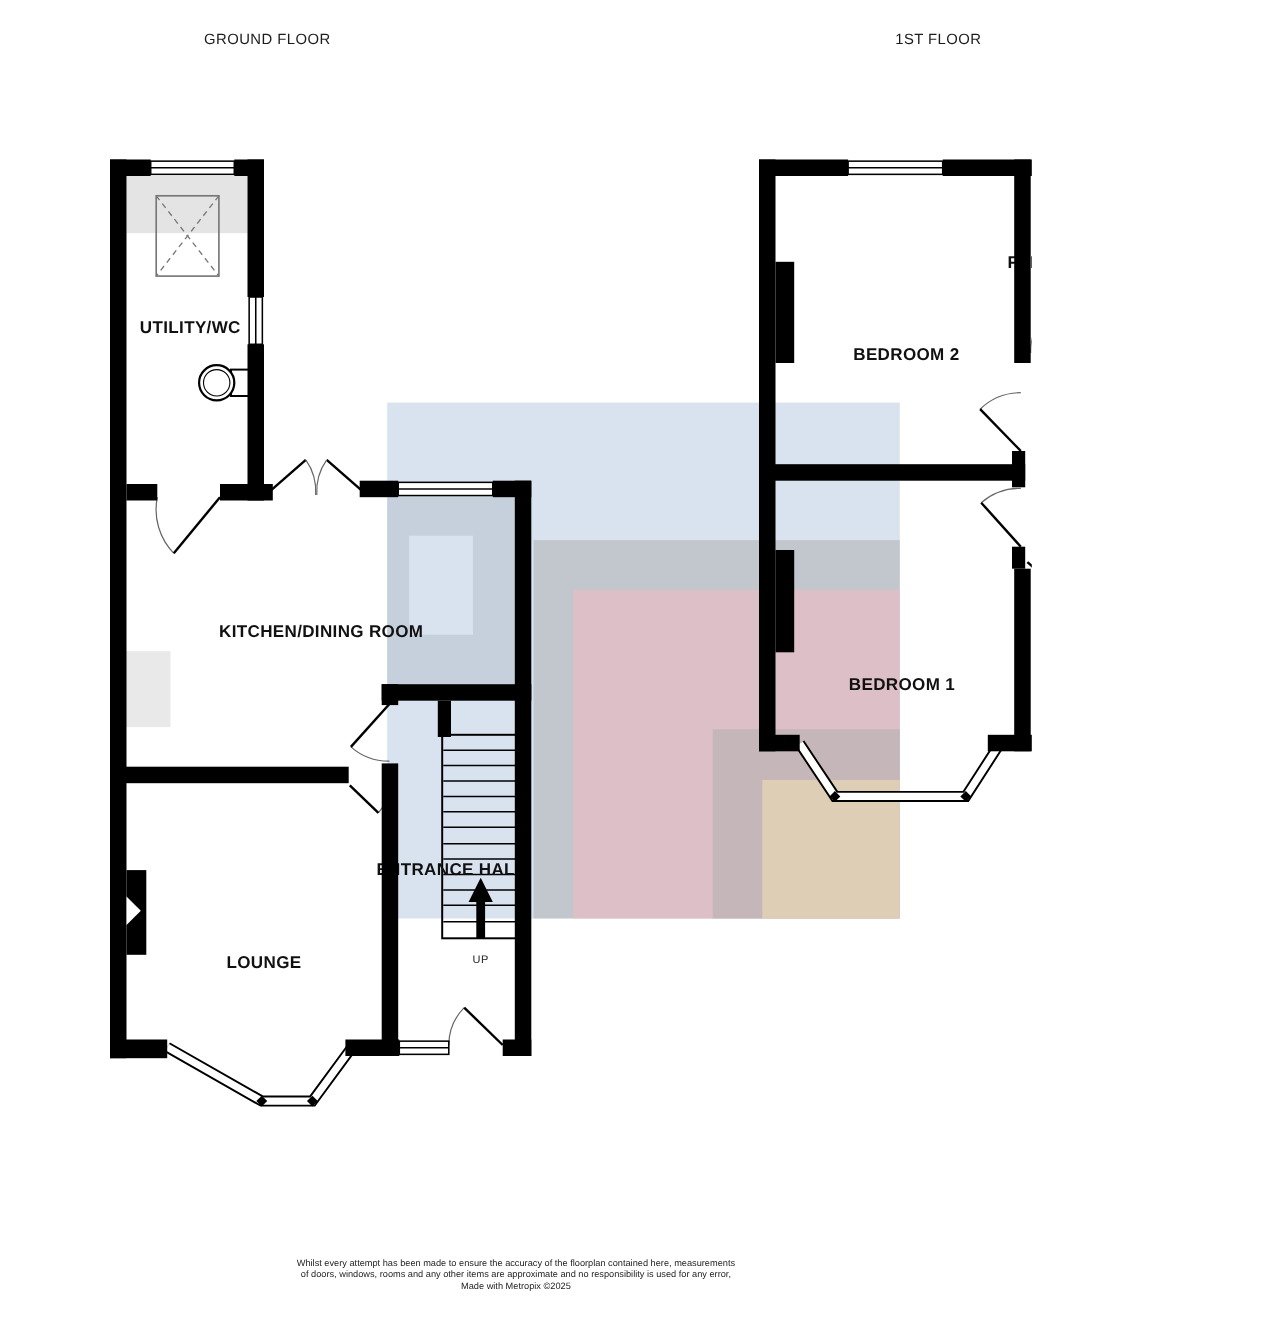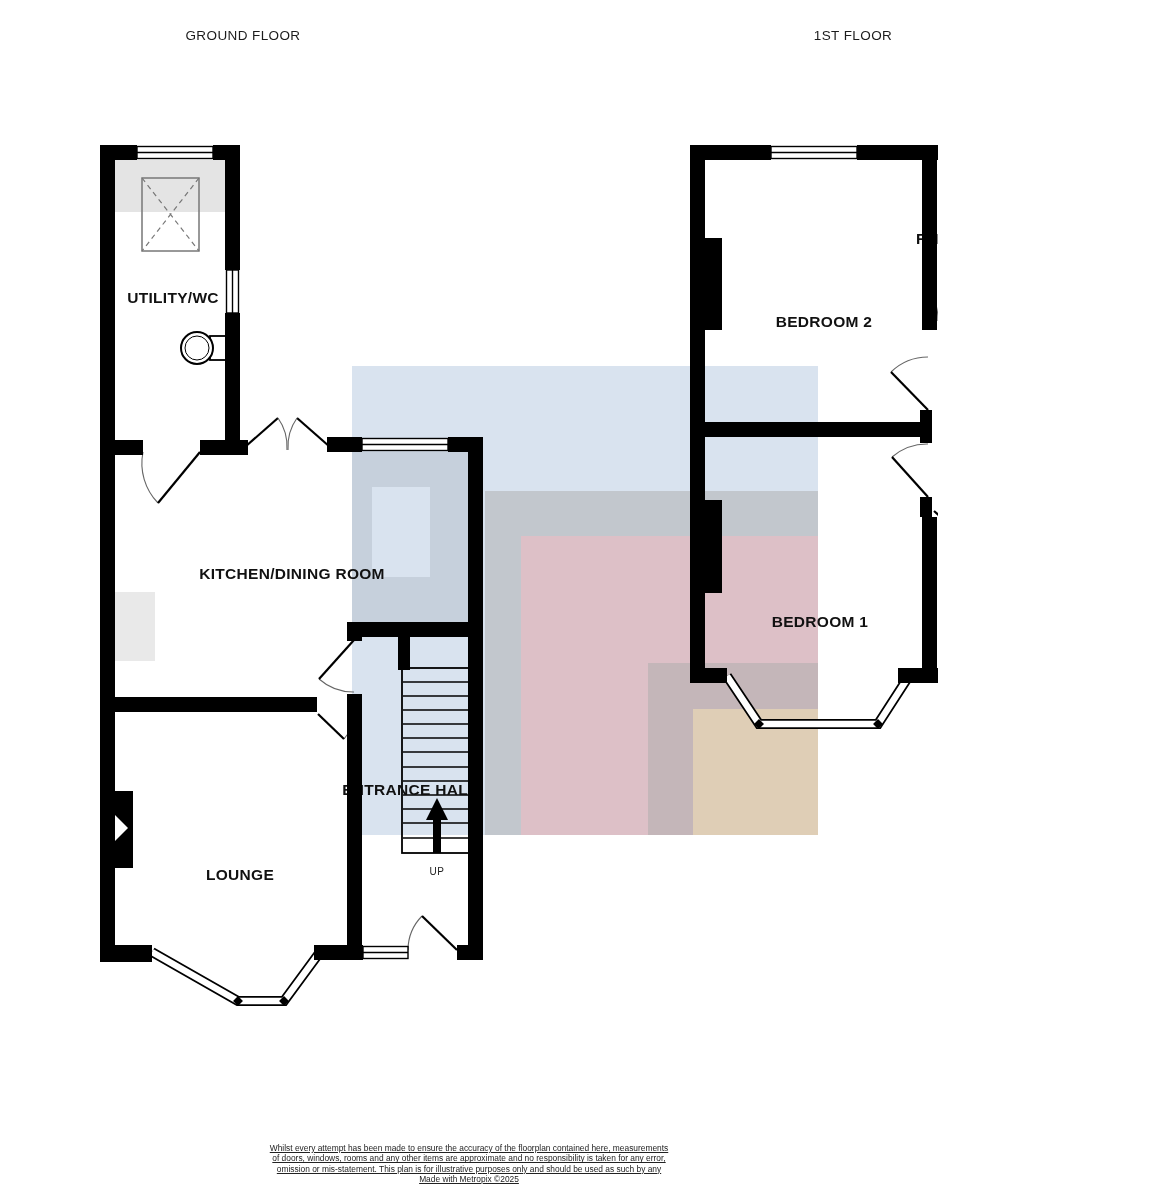--- a/index.html
+++ b/index.html
@@ -1,21 +1,21 @@
 <!DOCTYPE html>
 <html><head>
 <meta charset="utf-8">
 <style>
   html,body{margin:0;padding:0;background:#ffffff;}
   .page{position:relative;width:938px;height:1200px;background:#fff;overflow:hidden;
         font-family:"Liberation Sans",sans-serif;}
   .plan-svg{position:absolute;left:0;top:0;}
   .disclaimer{position:absolute;left:0;right:0;top:1143px;text-align:center;
               font-size:8.4px;line-height:10.3px;color:#222;letter-spacing:0;}
-  .disclaimer div{white-space:nowrap;text-decoration:underline;}
+  .disclaimer div{white-space:nowrap;}
   svg text{font-family:"Liberation Sans",sans-serif;}
   .room-label{font-weight:bold;font-size:15.5px;fill:#111;letter-spacing:.3px;}
   .floor-title{font-size:13.5px;fill:#1c1c1c;letter-spacing:.4px;}
   .stair-label{font-size:10px;fill:#222;letter-spacing:.5px;}
 </style>
 </head>
 <body>
 
 <div class="page">
 
@@ -206,18 +206,17 @@
     <rect x="690" y="668" width="37" height="15"></rect>
     <rect x="898" y="668" width="65" height="15"></rect>
     <rect x="1022" y="668" width="48" height="15"></rect>
     <rect x="705" y="238" width="17" height="92"></rect>
     <rect x="705" y="500" width="17" height="93"></rect>
   </g>
 </svg>
 
 <div class="disclaimer">
   <div>Whilst every attempt has been made to ensure the accuracy of the floorplan contained here, measurements</div>
-  <div>of doors, windows, rooms and any other items are approximate and no responsibility is taken for any error,</div>
-  <div>omission or mis-statement. This plan is for illustrative purposes only and should be used as such by any</div>
+  <div>of doors, windows, rooms and any other items are approximate and no responsibility is used for any error,</div>
   <div>Made with Metropix ©2025</div>
 </div>
 
 </div>
 
 </body></html>

